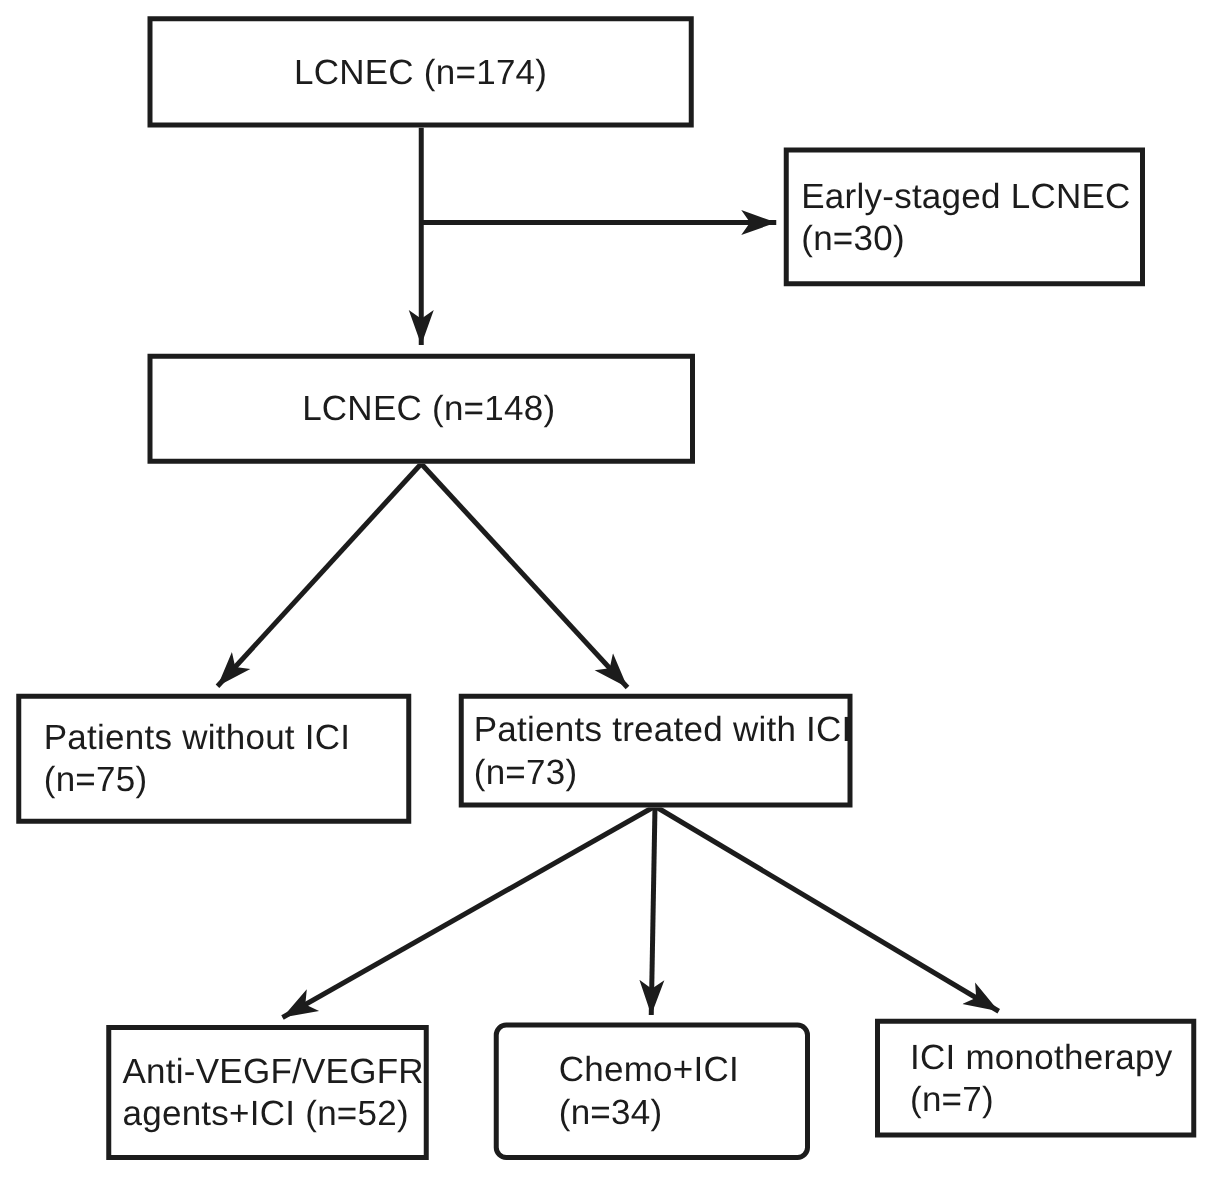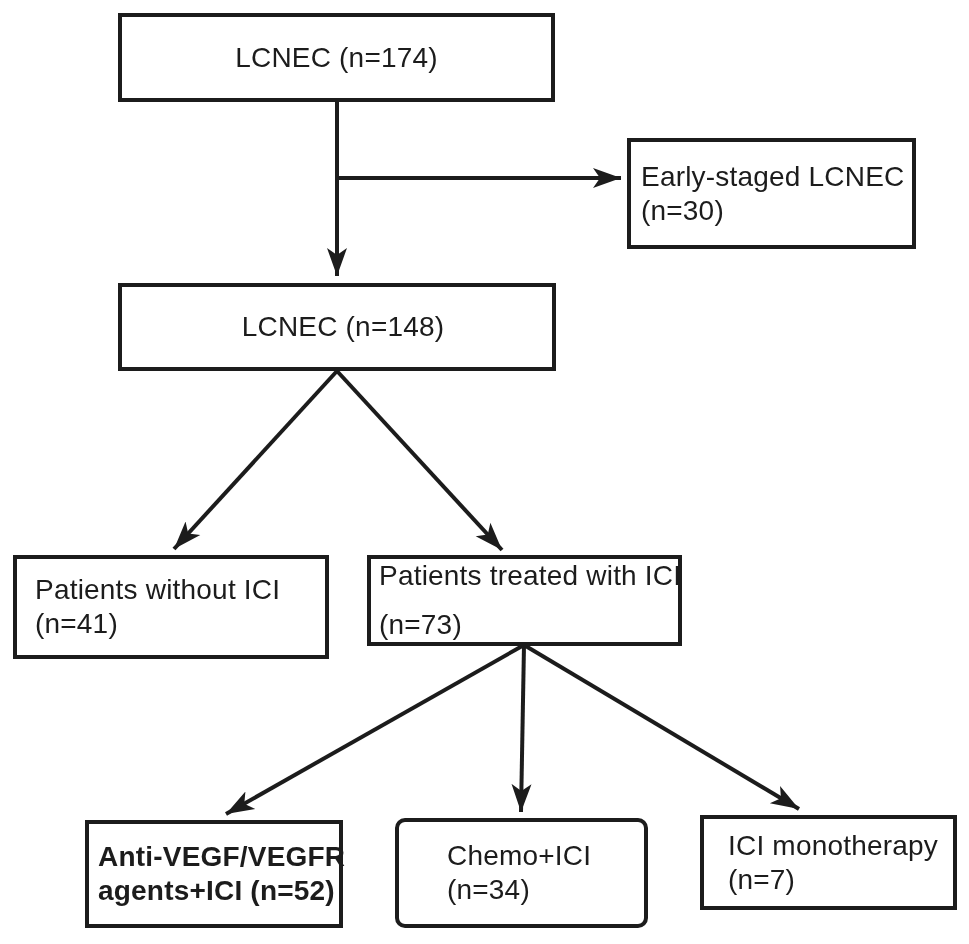--- a/index.html
+++ b/index.html
@@ -60,40 +60,40 @@
     <line x1="337" y1="371" x2="502" y2="550" marker-end="url(#ah)"></line>
     <line x1="524" y1="645" x2="226" y2="814" marker-end="url(#ah)"></line>
     <line x1="524" y1="645" x2="521" y2="812" marker-end="url(#ah)"></line>
     <line x1="524" y1="645" x2="799" y2="809" marker-end="url(#ah)"></line>
   </svg>
 
   <div class="box center" style="left:118px; top:13px; width:437px; height:89px;">
     <span>LCNEC (n=174)</span>
   </div>
 
-  <div class="box left" style="left:627px; top:118px; width:289px; height:111px; padding-left:10px;margin-top:20px;">
+  <div class="box left" style="left:627px; top:118px; width:289px; height:111px; padding-left:10px;">
     <span>Early-staged LCNEC</span>
     <span>(n=30)</span>
   </div>
 
   <div class="box center" style="left:118px; top:283px; width:438px; height:88px;padding-left:12px;">
     <span>LCNEC (n=148)</span>
   </div>
 
   <div class="box left" style="left:13px; top:555px; width:316px; height:104px; padding-left:18px;">
     <span>Patients without ICI</span>
-    <span>(n=41)</span>
+    <span>(n=75)</span>
   </div>
 
-  <div class="box left" style="left:367px; top:555px; width:315px; height:91px; padding-left:8px;justify-content:space-between;">
+  <div class="box left" style="left:367px; top:555px; width:315px; height:91px; padding-left:8px;">
     <span>Patients treated with ICI</span>
     <span>(n=73)</span>
   </div>
 
-  <div class="box left" style="left:85px; top:820px; width:258px; height:108px; padding-left:9px;font-weight:bold;">
+  <div class="box left" style="left:85px; top:820px; width:258px; height:108px; padding-left:9px;">
     <span>Anti-VEGF/VEGFR</span>
     <span>agents+ICI (n=52)</span>
   </div>
 
   <div class="box left" style="left:395px; top:818px; width:253px; height:110px; padding-left:48px;border-radius:10px;">
     <span>Chemo+ICI</span>
     <span>(n=34)</span>
   </div>
 
   <div class="box left" style="left:700px; top:815px; width:257px; height:95px; padding-left:24px;">

